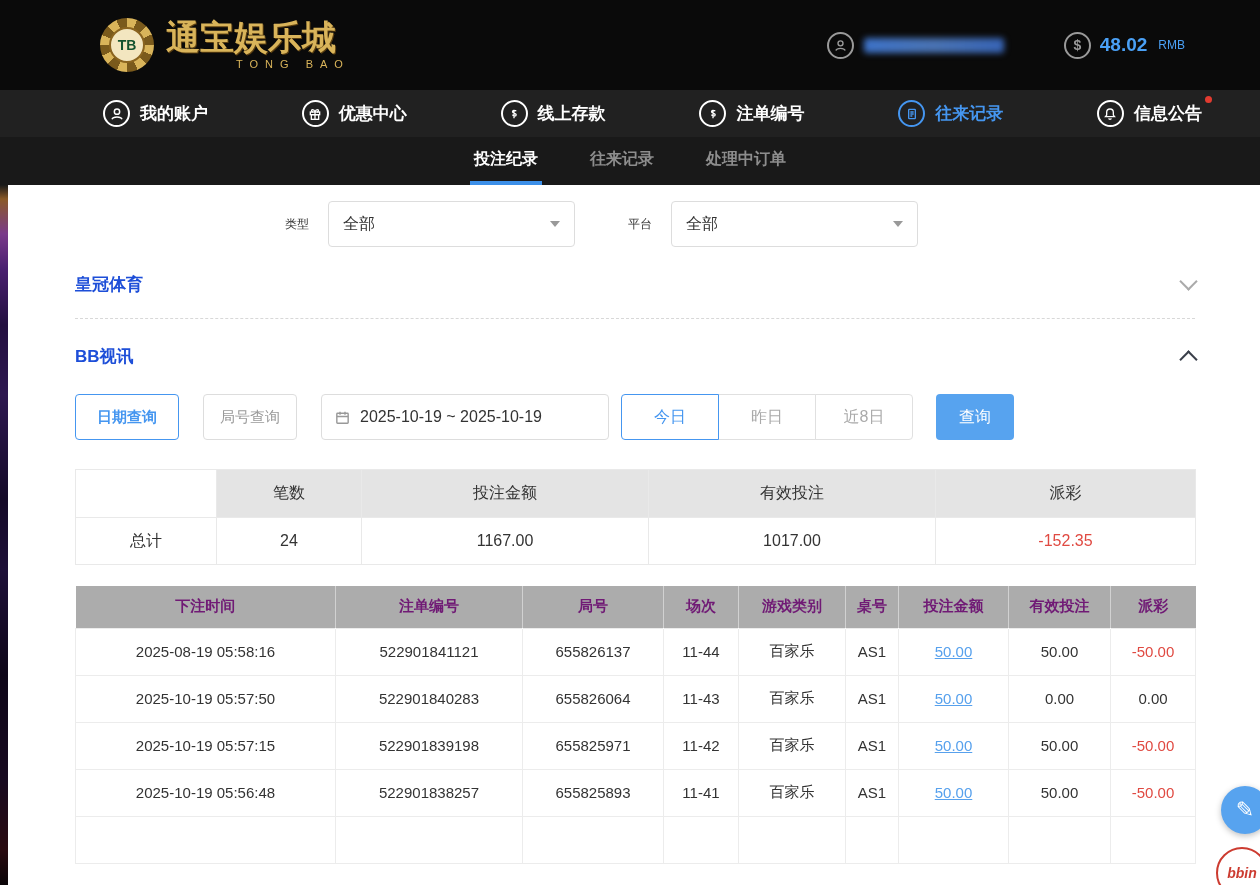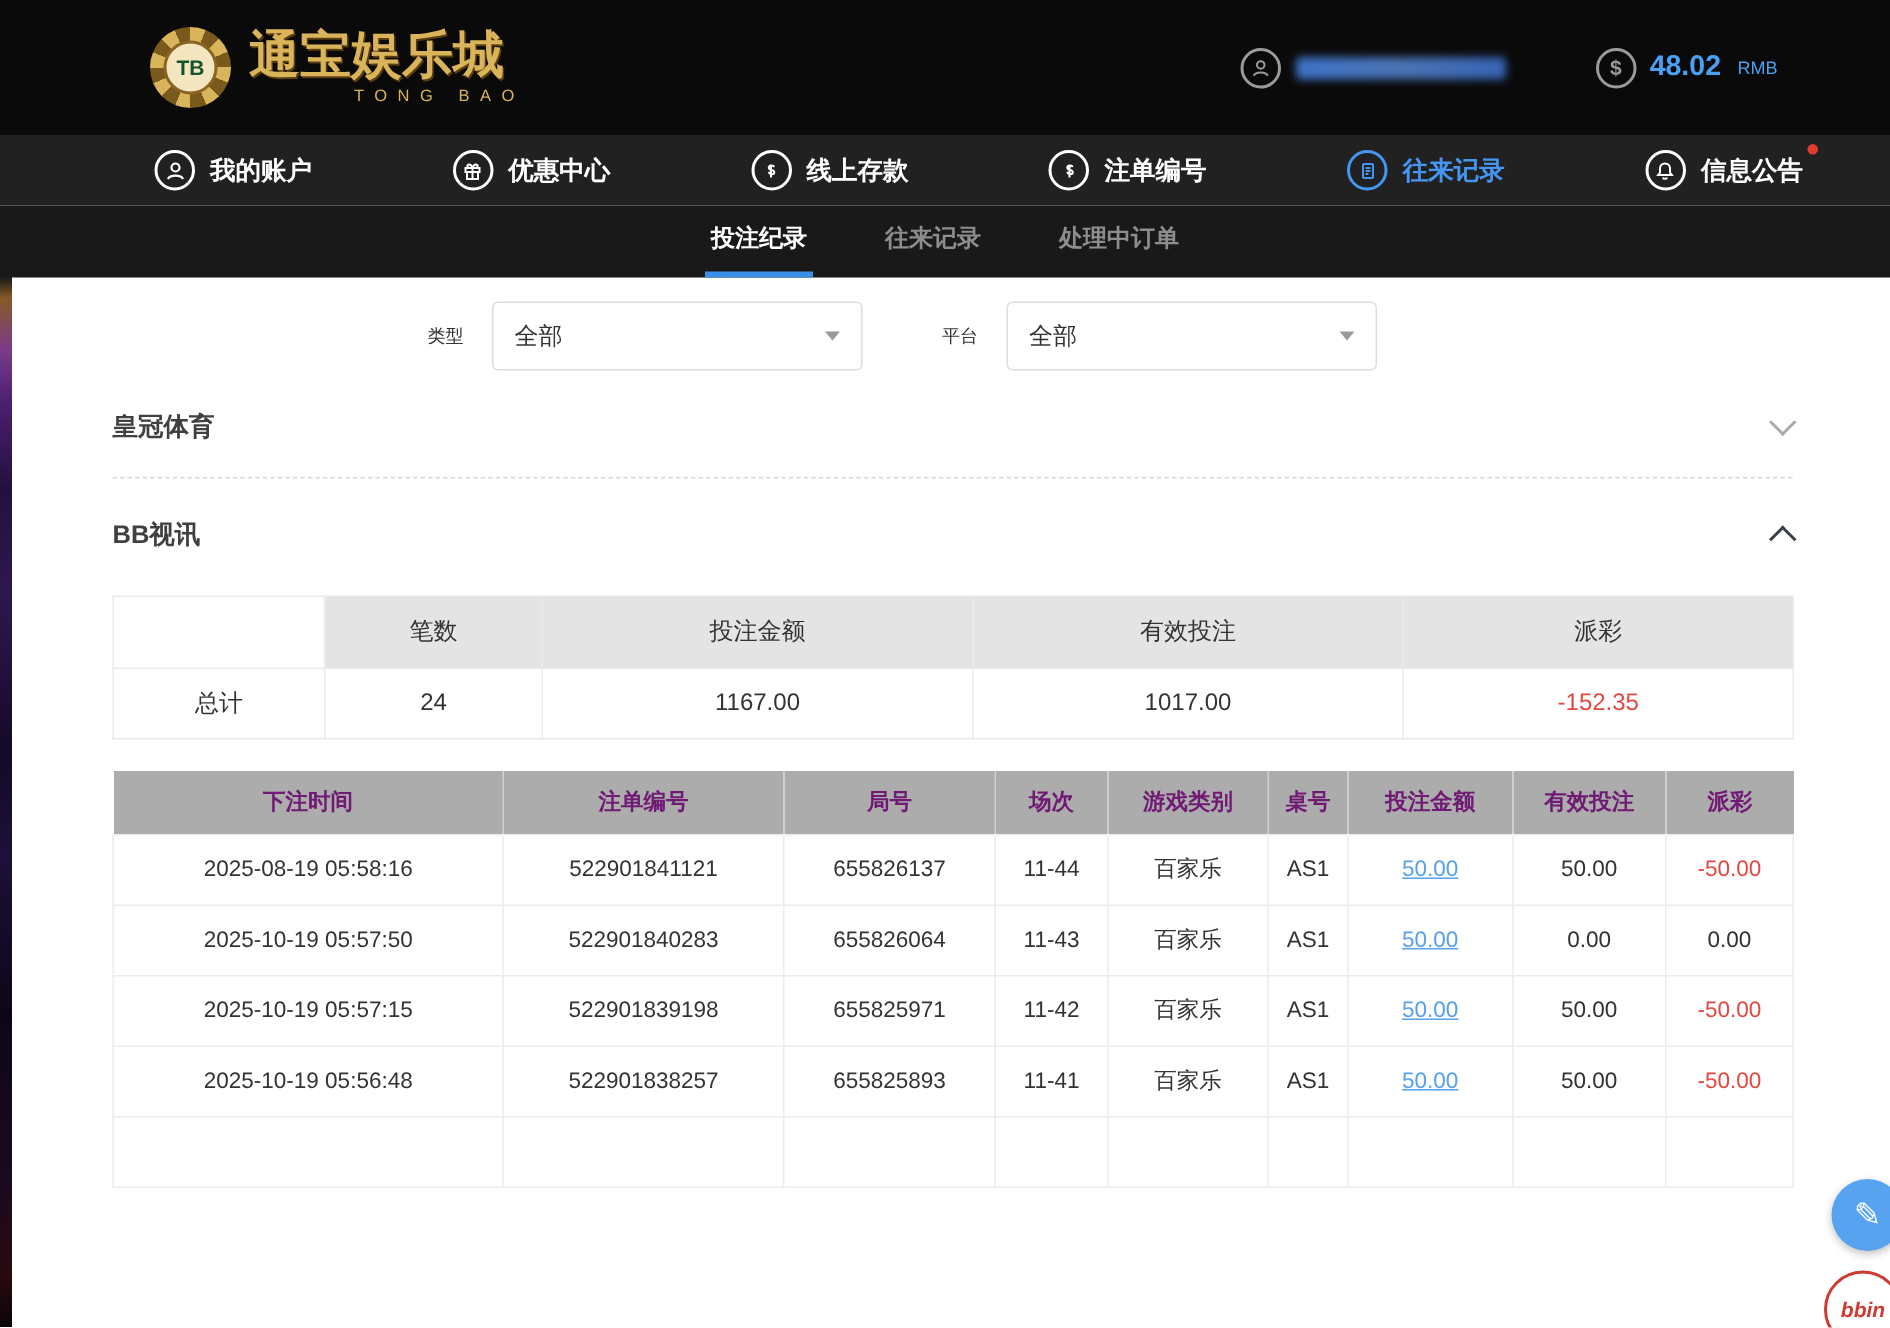--- a/index.html
+++ b/index.html
@@ -66,21 +66,21 @@
   .select-box { width:247px; height:46px; border:1px solid #ddd; border-radius:4px;
     display:flex; align-items:center; justify-content:space-between; padding:0 14px;
     font-size:16px; color:#333; cursor:pointer; background:#fff; }
   .tri-down { width:0; height:0; border-left:5px solid transparent;
     border-right:5px solid transparent; border-top:6px solid #999; }
   .gap-53 { margin-left:53px; }
 
   
   .section-row { margin:26px 65px 0 75px; display:flex; align-items:center;
     justify-content:space-between; cursor:pointer; }
-  .section-title { font-size:17px; font-weight:bold; color:#404040; }
+  .section-title { font-size:17px; font-weight:bold; color:#1d4ed8; }
   .chev { width:13px; height:13px; border-right:2px solid #aaa; border-bottom:2px solid #aaa;
     display:inline-block; }
   .chev.down { transform:rotate(45deg); margin-top:-6px; }
   .chev.up { transform:rotate(-135deg); margin-top:6px; border-color:#3a3f4a; }
   .dashed-sep { margin:22px 65px 0 75px; border-bottom:1px dashed #d8d8d8; }
 
   
   .query-row { margin:26px 65px 0 75px; display:flex; align-items:center; }
   .btn { height:46px; border-radius:4px; font-size:15px; display:flex; align-items:center;
     justify-content:center; cursor:pointer; background:#fff; }
@@ -251,20 +251,37 @@
     <span class="section-title">皇冠体育</span>
     <span class="chev down"></span>
   </div>
   <div class="dashed-sep"></div>
 
   <div class="section-row">
     <span class="section-title">BB视讯</span>
     <span class="chev up"></span>
   </div>
 
+  <div class="query-row">
+    <div class="btn btn-date-query">日期查询</div>
+    <div class="btn btn-round-query">局号查询</div>
+    <div class="date-box">
+      <svg viewBox="0 0 24 24" fill="none" stroke="#999" stroke-width="2">
+        <rect x="4" y="6" width="16" height="14" rx="1"></rect>
+          <path d="M4 10.5h16M8.5 4v4M15.5 4v4"></path>
+      </svg>
+      <span>2025-10-19 ~ 2025-10-19</span>
+    </div>
+    <div class="seg-group">
+      <div class="seg-btn active">今日</div>
+      <div class="seg-btn">昨日</div>
+      <div class="seg-btn">近8日</div>
+    </div>
+    <div class="btn btn-submit">查询</div>
+  </div>
 
   <table class="summary-table">
     <colgroup>
         <col style="width:141px">
         <col style="width:145px">
         <col style="width:287px">
         <col style="width:287px">
         <col style="width:260px">
       </colgroup>
     <thead>

